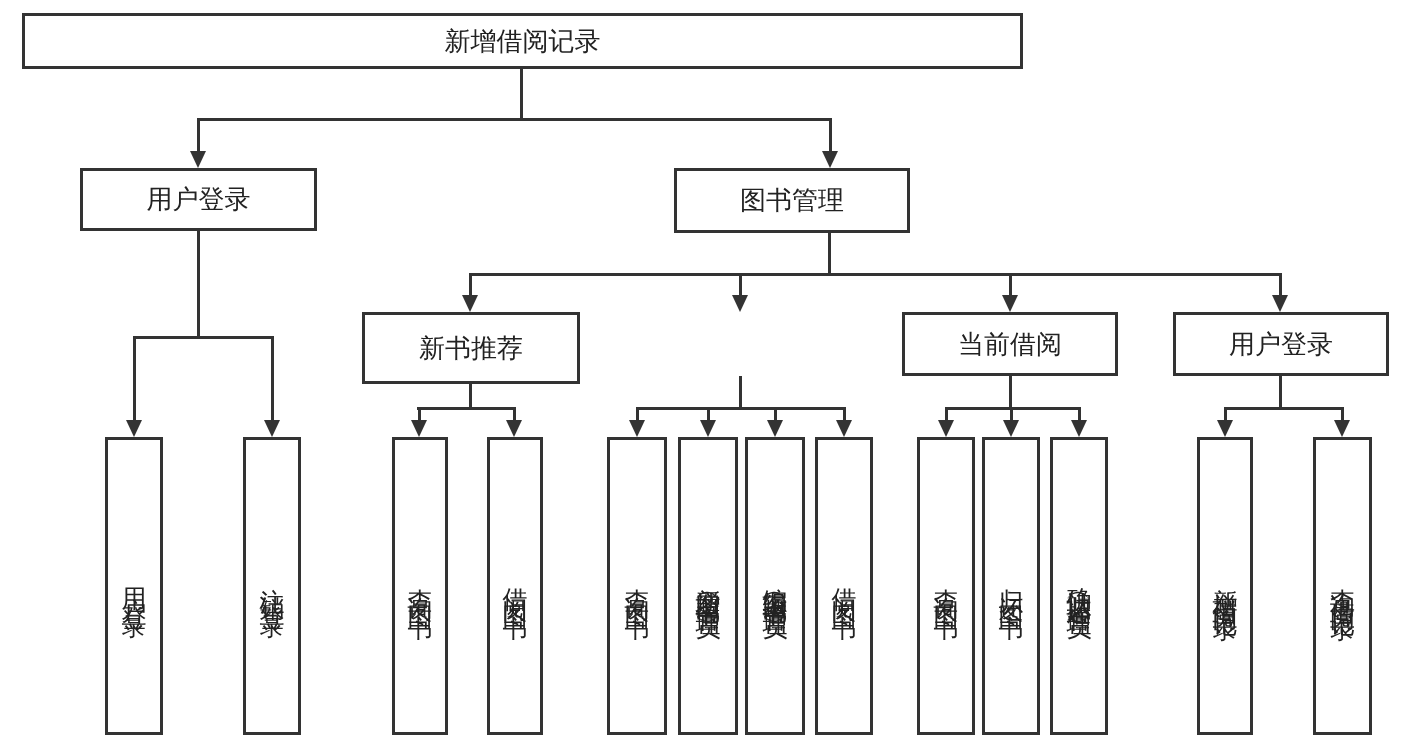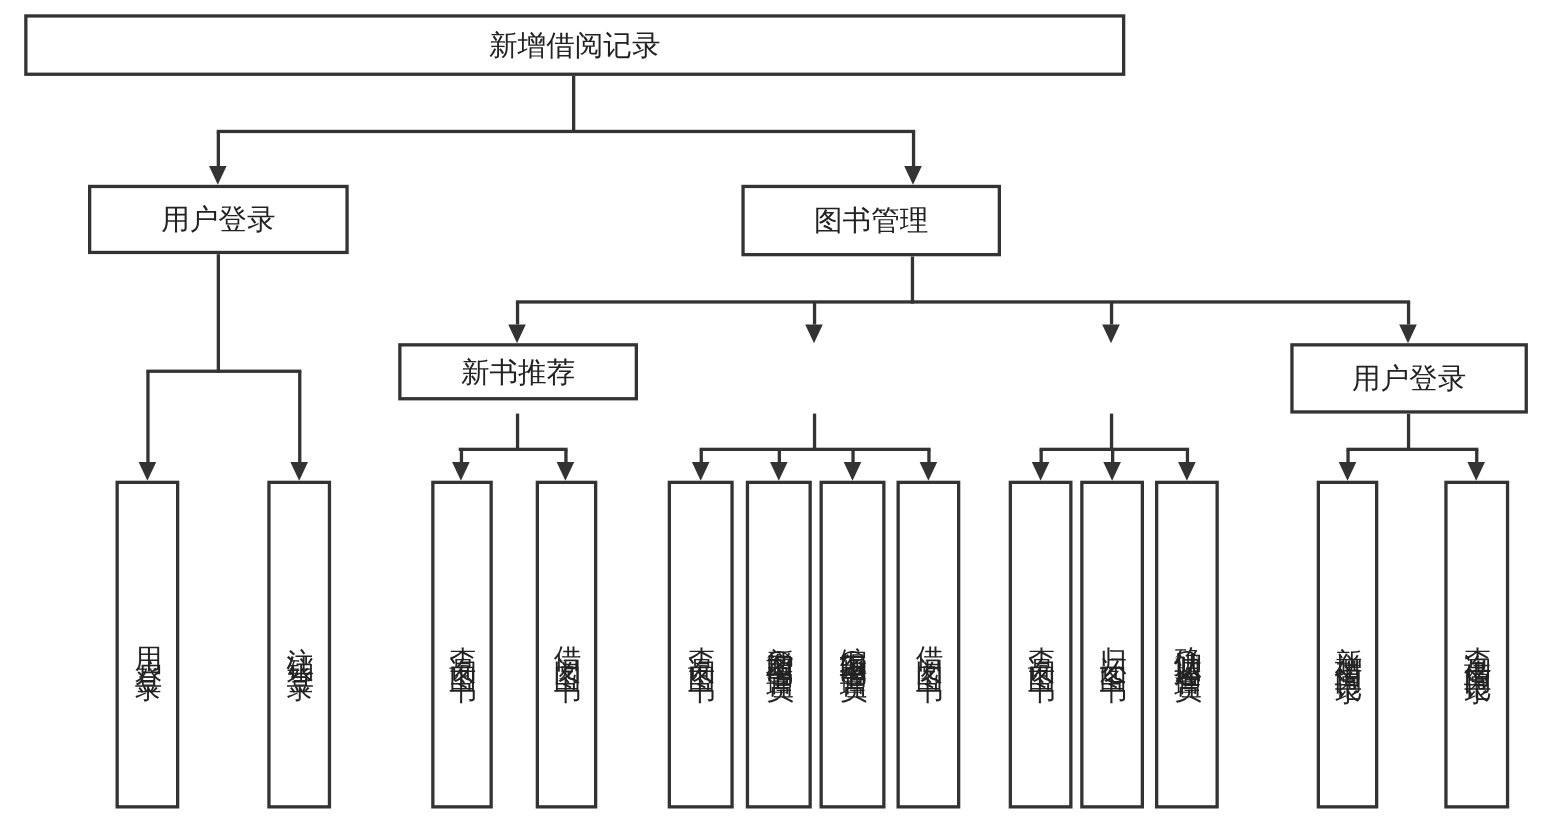--- a/index.html
+++ b/index.html
@@ -91,22 +91,25 @@
   <div class="hline" style="left:469px;top:273px;width:813px"></div>
   <div class="vline" style="left:469px;top:275px;height:20px"></div>
   <div class="ahead" style="left:462px;top:295px"></div>
   <div class="vline" style="left:739px;top:275px;height:20px"></div>
   <div class="ahead" style="left:732px;top:295px"></div>
   <div class="vline" style="left:1009px;top:275px;height:20px"></div>
   <div class="ahead" style="left:1002px;top:295px"></div>
   <div class="vline" style="left:1279px;top:275px;height:20px"></div>
   <div class="ahead" style="left:1272px;top:295px"></div>
 
-  <div class="node" style="left:362px;top:312px;width:218px;height:52px">
+  <div class="node" style="left:362px;top:312px;width:218px;height:72px">
     <span>新书推荐</span>
+  </div>
+  <div class="node" style="left:902px;top:312px;width:216px;height:64px">
+    <span>当前借阅</span>
   </div>
   <div class="node" style="left:1173px;top:312px;width:216px;height:64px">
     <span>用户登录</span>
   </div>
 
   <div class="vline" style="left:469px;top:376px;height:34px"></div>
   <div class="hline" style="left:417px;top:407px;width:99px"></div>
   <div class="vline" style="left:418px;top:409px;height:11px"></div>
   <div class="ahead" style="left:411px;top:420px"></div>
   <div class="vline" style="left:513px;top:409px;height:11px"></div>

